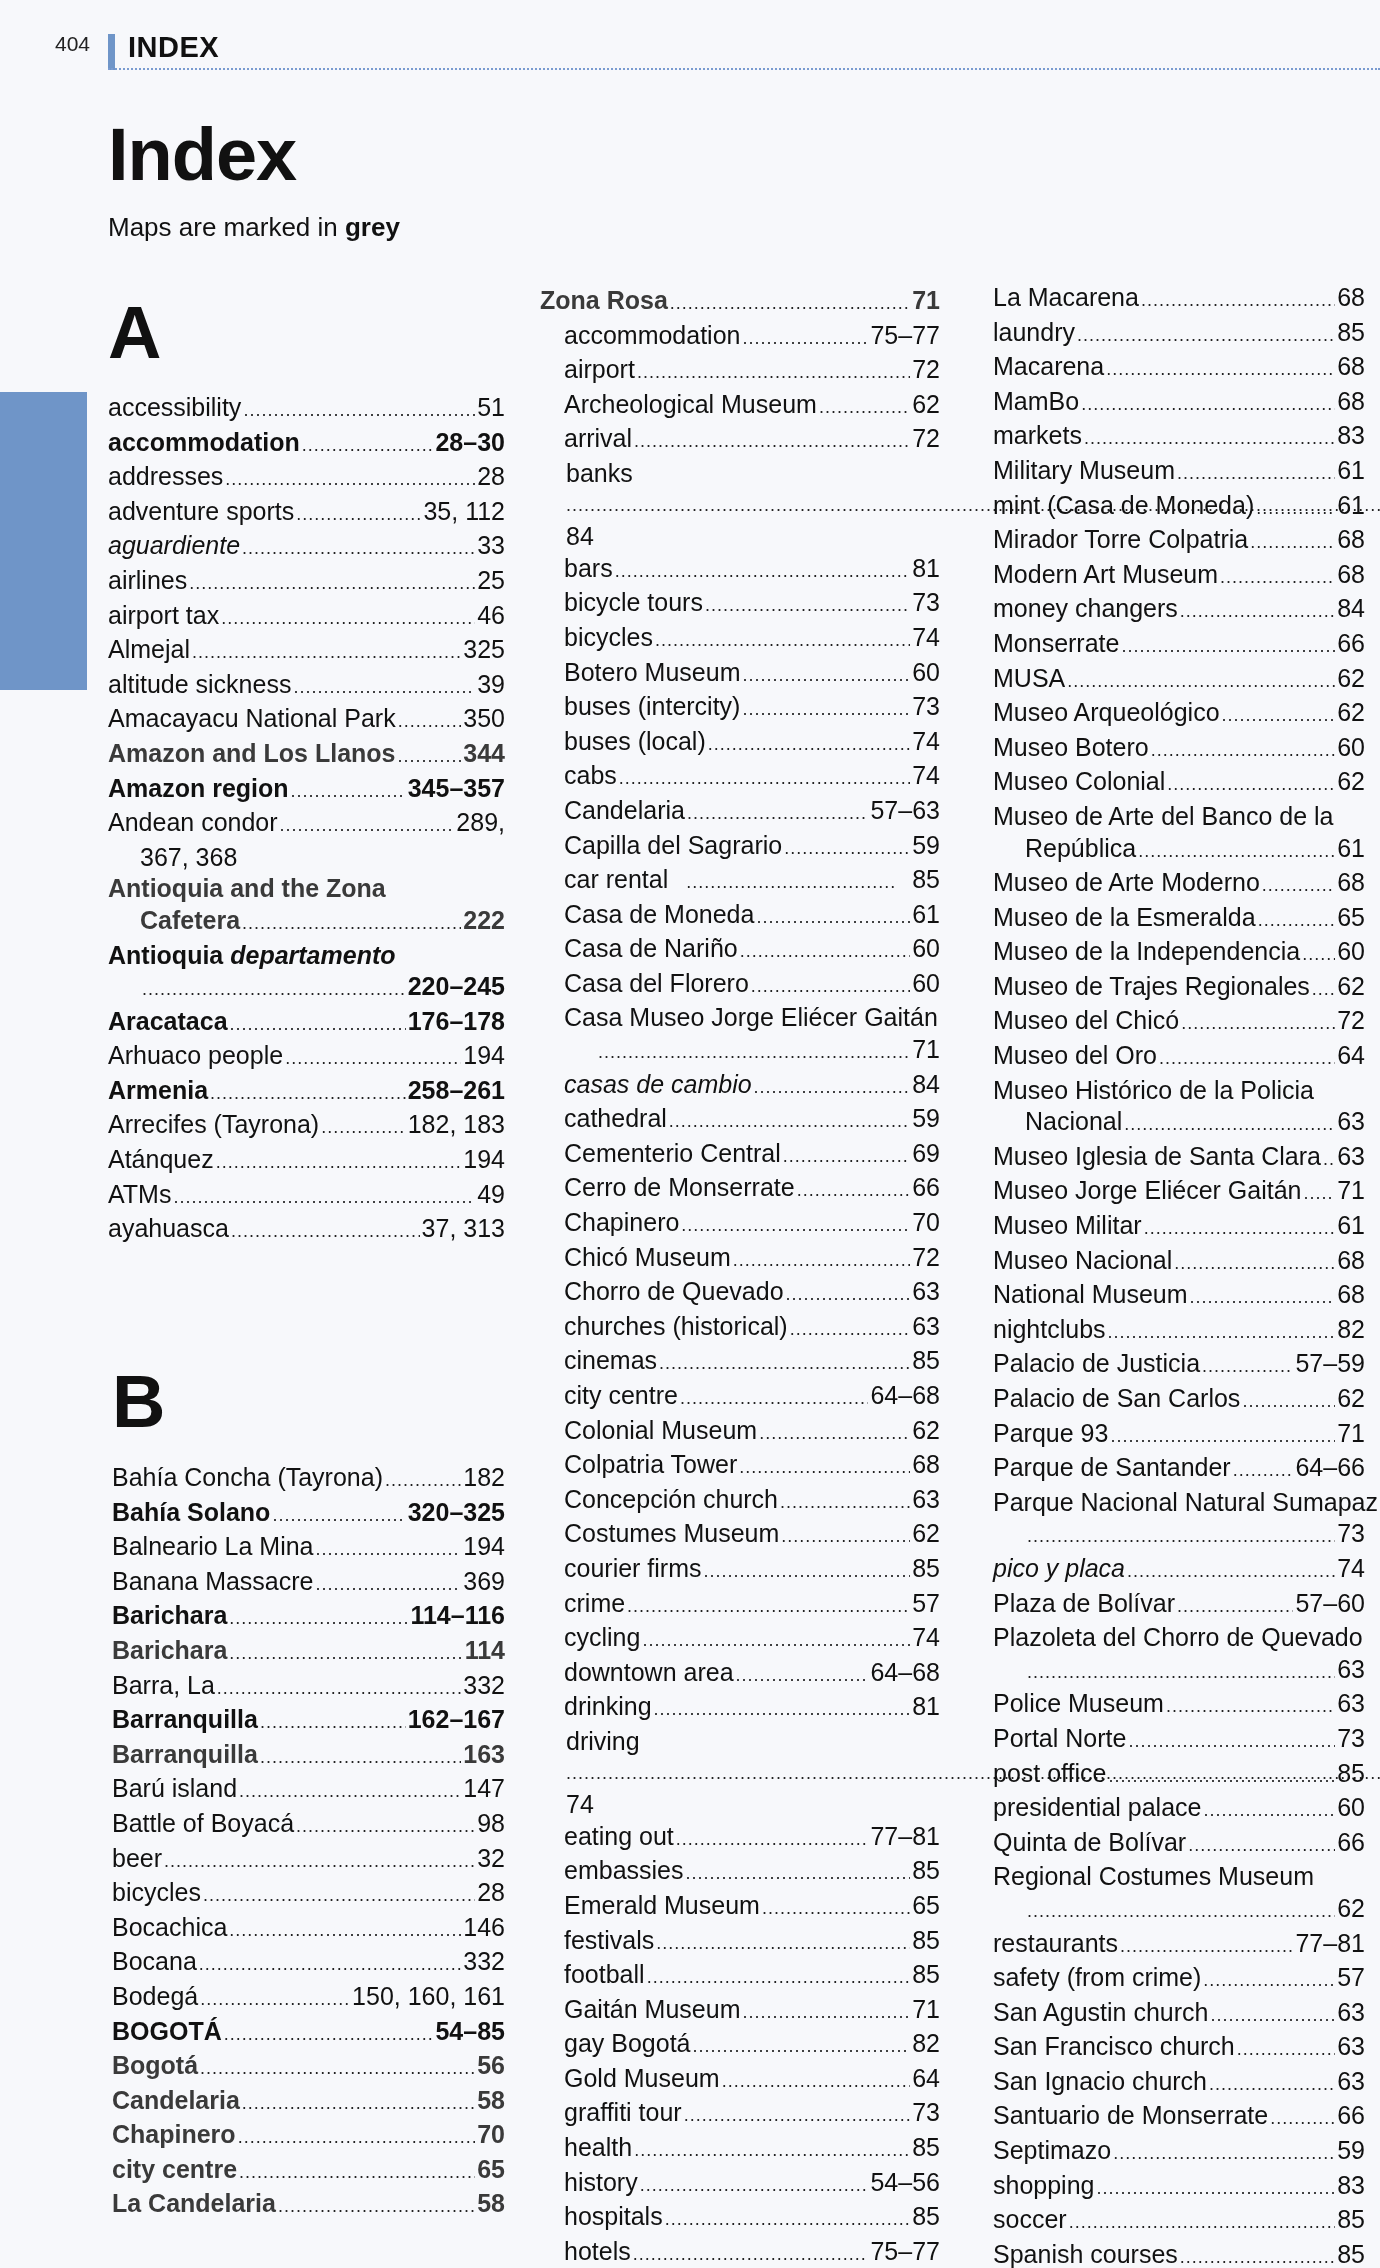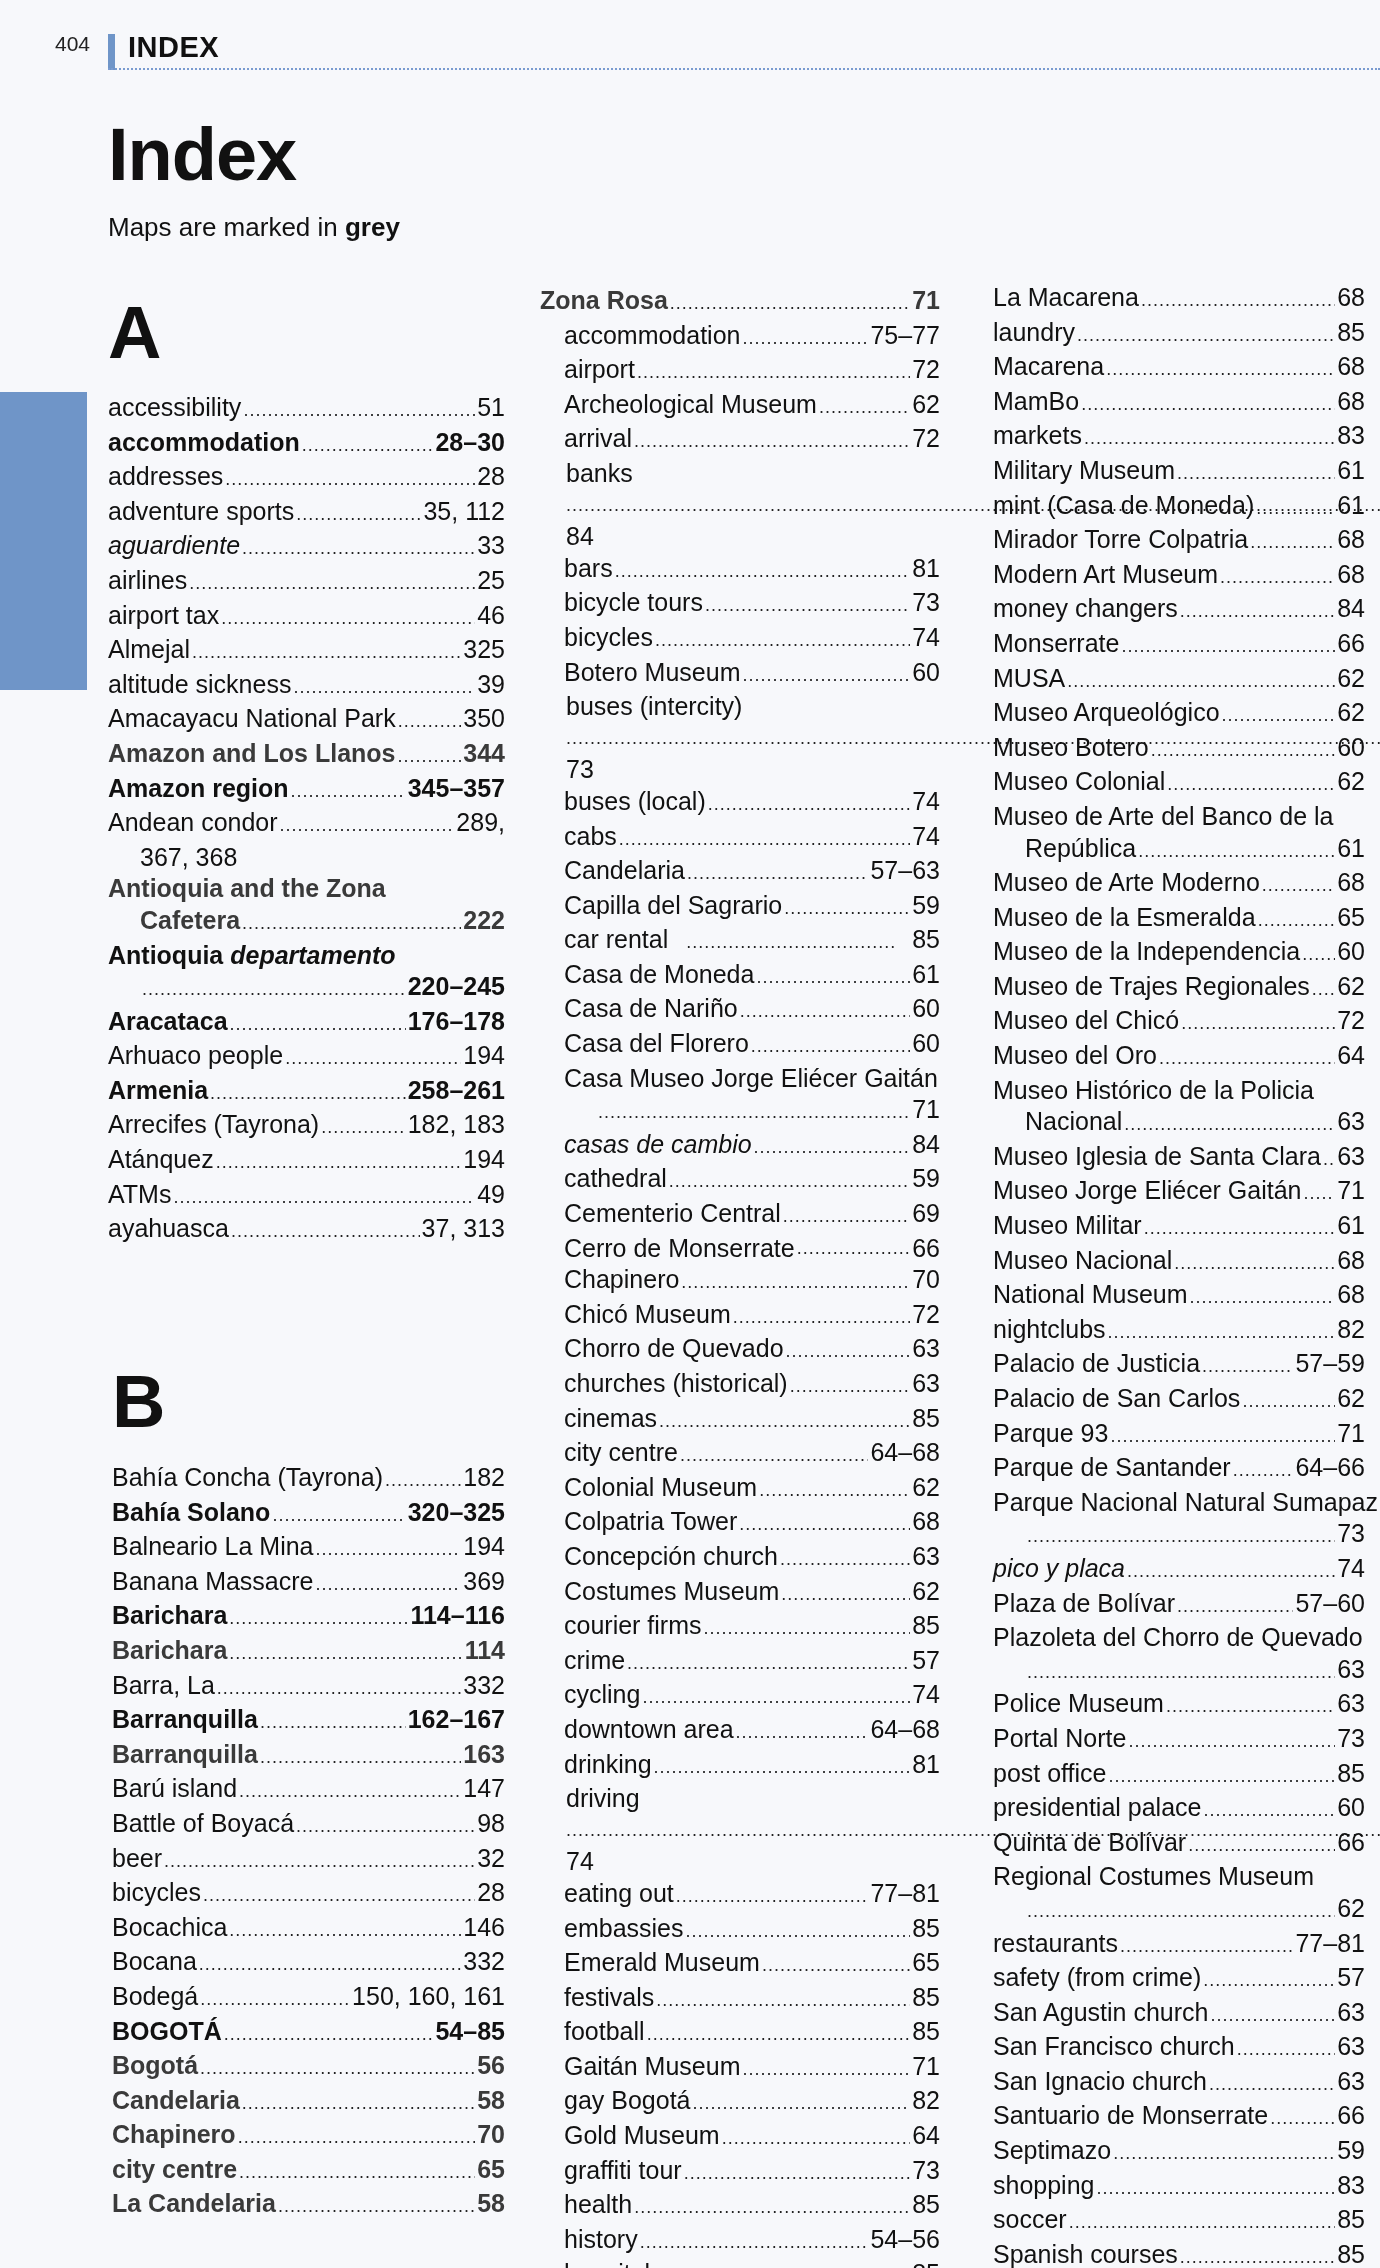--- a/index.html
+++ b/index.html
@@ -321,21 +321,21 @@
     <div class="entry" style="padding-left: 24px;">
       <span class="term">bicycles</span>
       <span class="dots"></span>
       <span class="pages">74</span>
     </div>
     <div class="entry" style="padding-left: 24px;">
       <span class="term">Botero Museum</span>
       <span class="dots"></span>
       <span class="pages">60</span>
     </div>
-    <div class="entry" style="padding-left: 24px; flex-direction: column;">
+    <div class="entry" style="padding-left: 24px;">
       <span class="term">buses (intercity)</span>
       <span class="dots"></span>
       <span class="pages">73</span>
     </div>
     <div class="entry" style="padding-left: 24px;">
       <span class="term">buses (local)</span>
       <span class="dots"></span>
       <span class="pages">74</span>
     </div>
     <div class="entry" style="padding-left: 24px;">
@@ -389,21 +389,21 @@
     <div class="entry" style="padding-left: 24px;">
       <span class="term">cathedral</span>
       <span class="dots"></span>
       <span class="pages">59</span>
     </div>
     <div class="entry" style="padding-left: 24px;">
       <span class="term">Cementerio Central</span>
       <span class="dots"></span>
       <span class="pages">69</span>
     </div>
-    <div class="entry" style="padding-left: 24px; align-items: flex-end;">
+    <div class="entry" style="padding-left: 24px;">
       <span class="term">Cerro de Monserrate</span>
       <span class="dots"></span>
       <span class="pages">66</span>
     </div>
     <div class="entry" style="padding-left: 24px;">
       <span class="term">Chapinero</span>
       <span class="dots"></span>
       <span class="pages">70</span>
     </div>
     <div class="entry" style="padding-left: 24px;">

